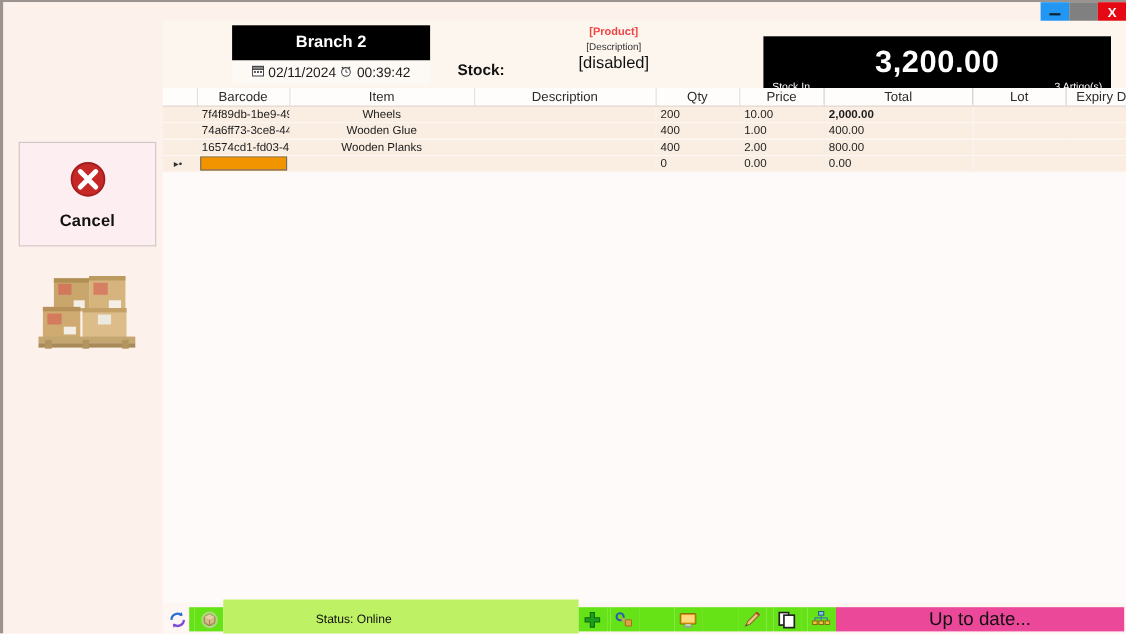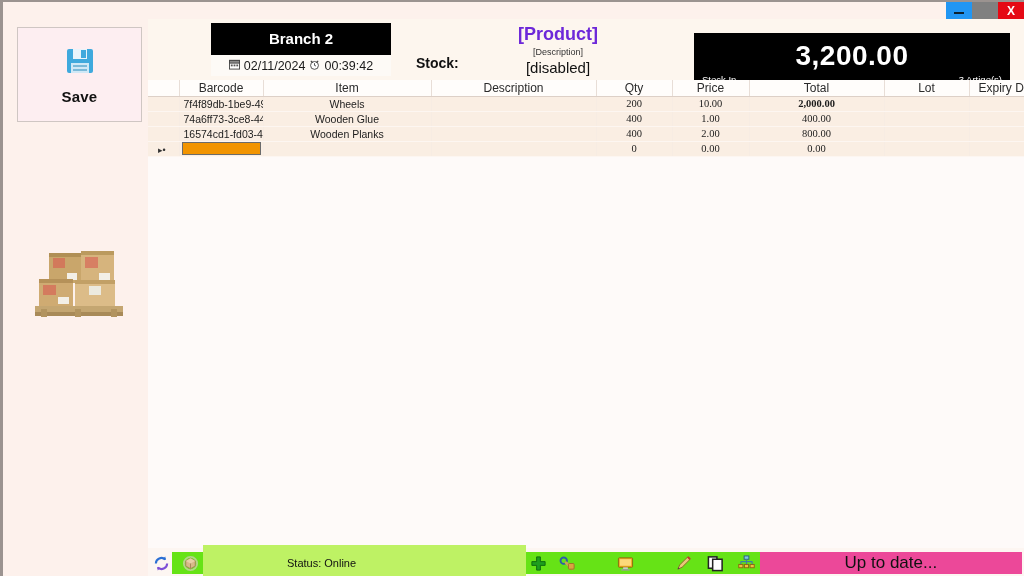--- a/index.html
+++ b/index.html
@@ -94,21 +94,21 @@
     white-space: nowrap;
   }
   .stock-label {
     position: absolute; left: 268px; top: 36px;
     font-size: 14px; font-weight: bold; color: #111;
   }
   .product-block {
     position: absolute; left: 330px; top: 5px;
     width: 160px; text-align: center;
   }
-  .product-name { font-size: 18px; font-weight: bold; color:#6d28d9; }
+  .product-name { font-size: 10px; font-weight: bold; color:#ef4444; }
   .product-desc { font-size: 9px; color:#333; margin-top: 2px; }
   .product-state { font-size: 15px; color:#111; margin-top: 2px; }
 
   .total-block {
     position: absolute; right: 14px; top: 14px;
     width: 316px; height: 62px;
     background: #000; color: #fff;
   }
   .total-amount {
     text-align: center; font-size: 28px; font-weight: bold;
@@ -141,21 +141,21 @@
   .grid tbody tr.newrow td { background: #faeee3; }
   .c-sel { width: 31px; }
   .c-barcode { width: 84px; }
   .c-item { width: 168px; text-align: center; }
   .c-desc { width: 165px; }
   .c-qty { width: 76px; text-align: center; }
   .c-price { width: 77px; text-align: center; }
   .c-total { width: 135px; text-align: center; }
   .c-lot { width: 85px; }
   .c-exp { width: 81px; }
-  td.c-qty, td.c-price, td.c-total { text-align: center; font-family: Liberation Serif, serif; }
+  td.c-qty, td.c-price, td.c-total { text-align: left; }
   td.bold { font-weight: bold; }
   .sel-arrow {
     display: inline-block; font-size: 9px; color: #333;
     padding-left: 6px;
   }
   .edit-cell {
     display: block;
     background: #f29400;
     border: 1px solid #6b6b6b;
     height: 13px;
@@ -210,34 +210,31 @@
     <div class="win-btn win-max">
       <span></span>
     </div>
     <div class="win-btn win-close">
       <span>X</span>
     </div>
   </div>
 
   <div class="sidebar">
 
-    <div class="side-btn save">
+
+    <div class="side-btn cancel">
       <span>
-        <svg width="34" height="34" viewBox="0 0 34 34">
-          <rect x="4" y="5" width="26" height="24" rx="2" fill="#3fa9dd"></rect>
-          <rect x="10" y="5" width="14" height="10" fill="#e8f4fb"></rect>
-          <rect x="18" y="6" width="5" height="8" fill="#3fa9dd"></rect>
-          <rect x="8" y="19" width="18" height="10" fill="#cfe8f6"></rect>
-          <rect x="10" y="21" width="14" height="2" fill="#7ab9d8"></rect>
-          <rect x="10" y="25" width="14" height="2" fill="#7ab9d8"></rect>
+        <svg width="36" height="36" viewBox="0 0 36 36">
+          <circle cx="18" cy="18" r="15" fill="#c62828"></circle>
+          <circle cx="18" cy="18" r="15" fill="none" stroke="#a01b1b" stroke-width="1.5"></circle>
+          <path d="M11 11 L25 25 M25 11 L11 25" stroke="#fff" stroke-width="4.5" stroke-linecap="round"></path>
         </svg>
       </span>
-      <span class="side-btn-label">Save</span>
-    </div>
-
+      <span class="side-btn-label">Cancel</span>
+    </div>
 
     <div class="pallet">
       <svg width="104" height="72" viewBox="0 0 104 72">
         <rect x="20" y="6" width="32" height="30" fill="#c9a66b"></rect>
         <rect x="20" y="6" width="32" height="4" fill="#b08f55"></rect>
         <rect x="24" y="11" width="12" height="10" fill="#d9534f" opacity=".55"></rect>
         <rect x="38" y="26" width="10" height="7" fill="#f3efe6"></rect>
         <rect x="52" y="4" width="33" height="32" fill="#d6b47d"></rect>
         <rect x="52" y="4" width="33" height="4" fill="#bb9a5e"></rect>
         <rect x="56" y="10" width="13" height="11" fill="#d9534f" opacity=".55"></rect>

